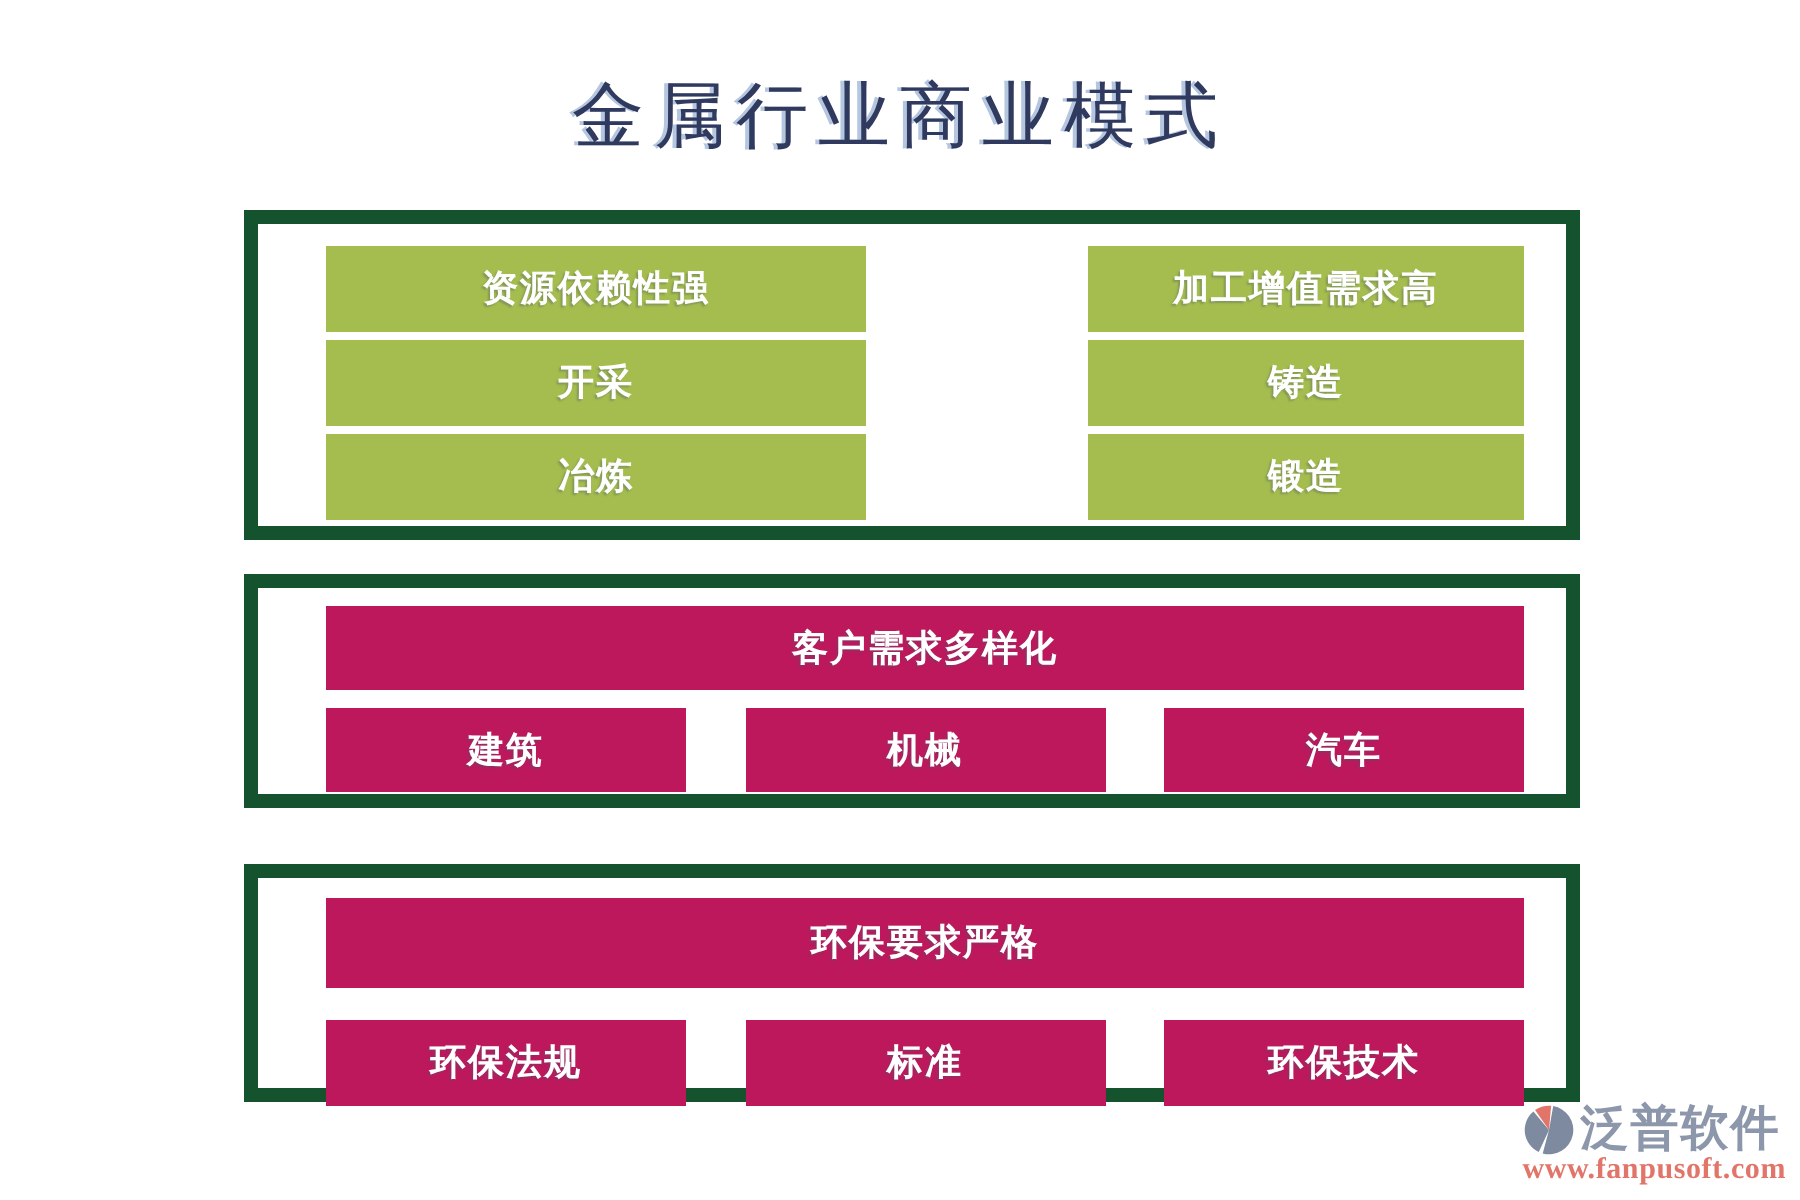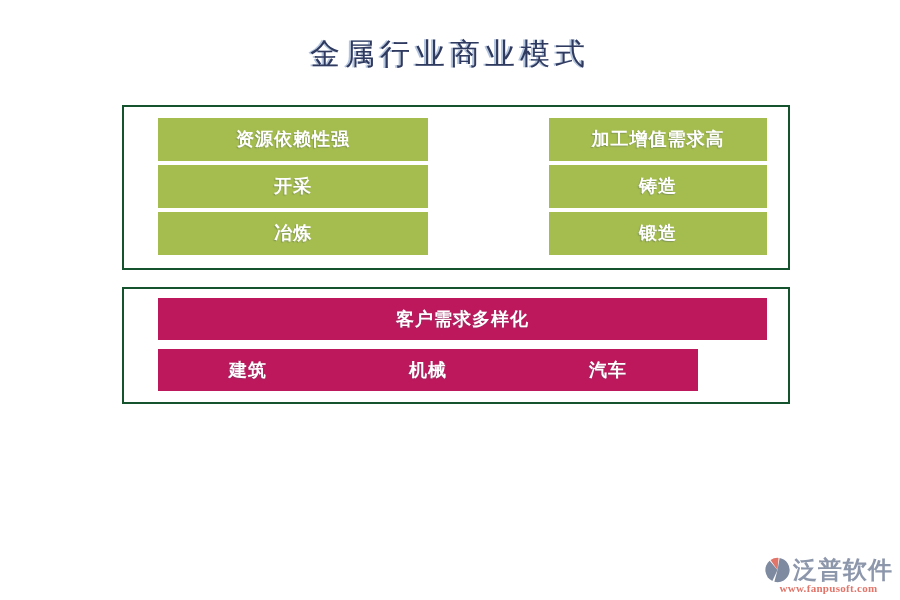--- a/index.html
+++ b/index.html
@@ -10,33 +10,33 @@
     overflow: hidden;
     font-family: "Liberation Serif", "DejaVu Serif", serif;
   }
   .page { position: absolute; inset: 0; }
 
   .title {
     position: absolute;
     top: 34px; left: 0; width: 100%;
     margin: 0;
     text-align: center;
-    font-size: 30px;
+    font-size: 36px;
     font-weight: normal;
     letter-spacing: 5px;
     color: #303a5e;
     text-shadow: -2px 0 0 #b5c6e0;
   }
 
   .section {
     position: absolute;
     left: 122px;
     width: 668px;
     box-sizing: border-box;
-    border: 2px solid #14532d;
+    border: 7px solid #14532d;
     background: #ffffff;
   }
   .sec1 { top: 105px; height: 165px; padding: 11px 21px 0 34px;
           display: flex; justify-content: space-between; }
   .sec2 { top: 287px; height: 117px; padding: 9px 21px 0 34px; }
   .sec3 { top: 432px; height: 119px; padding: 10px 21px 0 34px; }
 
   .col { display: flex; flex-direction: column; gap: 4px; }
   .col-left  { width: 270px; }
   .col-right { width: 218px; }
@@ -51,21 +51,21 @@
     font-size: 18px;
     letter-spacing: 1px;
     text-shadow: -1px 1px 1px rgba(70,85,105,0.35);
     white-space: nowrap;
     overflow: hidden;
   }
   .green { background: #a5bd4e; }
   .blue  { background: #be185d; }
 
   .hdr2 { height: 42px; line-height: 42px; width: 100%; }
-  .row2 { margin-top: 9px; display: flex; justify-content: flex-start; }
+  .row2 { margin-top: 9px; display: flex; justify-content: space-between; }
   .row2 .box { width: 180px; height: 42px; line-height: 42px; }
 
   .hdr3 { height: 45px; line-height: 45px; width: 100%; }
   .row3 { margin-top: 16px; display: flex; justify-content: space-between; }
   .row3 .box { width: 180px; height: 43px; line-height: 43px; }
 
   .watermark {
     position: absolute;
     right: 7px; bottom: 6px;
     text-align: center;
@@ -75,21 +75,21 @@
   .wm-brand {
     font-size: 24px;
     font-weight: bold;
     letter-spacing: 1px;
     color: #8d97ab;
     line-height: 26px;
     white-space: nowrap;
   }
   .wm-url {
     margin-top: -1px;
-    font-size: 11px;
+    font-size: 15px;
     font-weight: bold;
     color: #e2756a;
     letter-spacing: 0.3px;
     white-space: nowrap;
   }
 </style>
 </head>
 <body>
 
 <div class="page">
@@ -111,20 +111,28 @@
 
   <div class="section sec2">
     <div class="box blue hdr2">客户需求多样化</div>
     <div class="row2">
       <div class="box blue">建筑</div>
       <div class="box blue">机械</div>
       <div class="box blue">汽车</div>
     </div>
   </div>
 
+  <div class="section sec3">
+    <div class="box blue hdr3">环保要求严格</div>
+    <div class="row3">
+      <div class="box blue">环保法规</div>
+      <div class="box blue">标准</div>
+      <div class="box blue">环保技术</div>
+    </div>
+  </div>
 
   <div class="watermark">
     <div class="wm-top">
       <svg class="wm-logo" viewBox="0 0 30 30" aria-hidden="true">
         <path d="M15,15 L6.97,3.53 A14,14 0 0 1 16.22,1.05 Z" fill="#e2756a"></path>
         <path d="M15,15 L17.43,1.21 A14,14 0 1 1 11.38,28.52 Z" fill="#7e8aa0"></path>
         <path d="M15,15 L9.08,27.69 A14,14 0 0 1 6.00,4.28 Z" fill="#7e8aa0"></path>
       </svg>
       <span class="wm-brand">泛普软件</span>
     </div>

